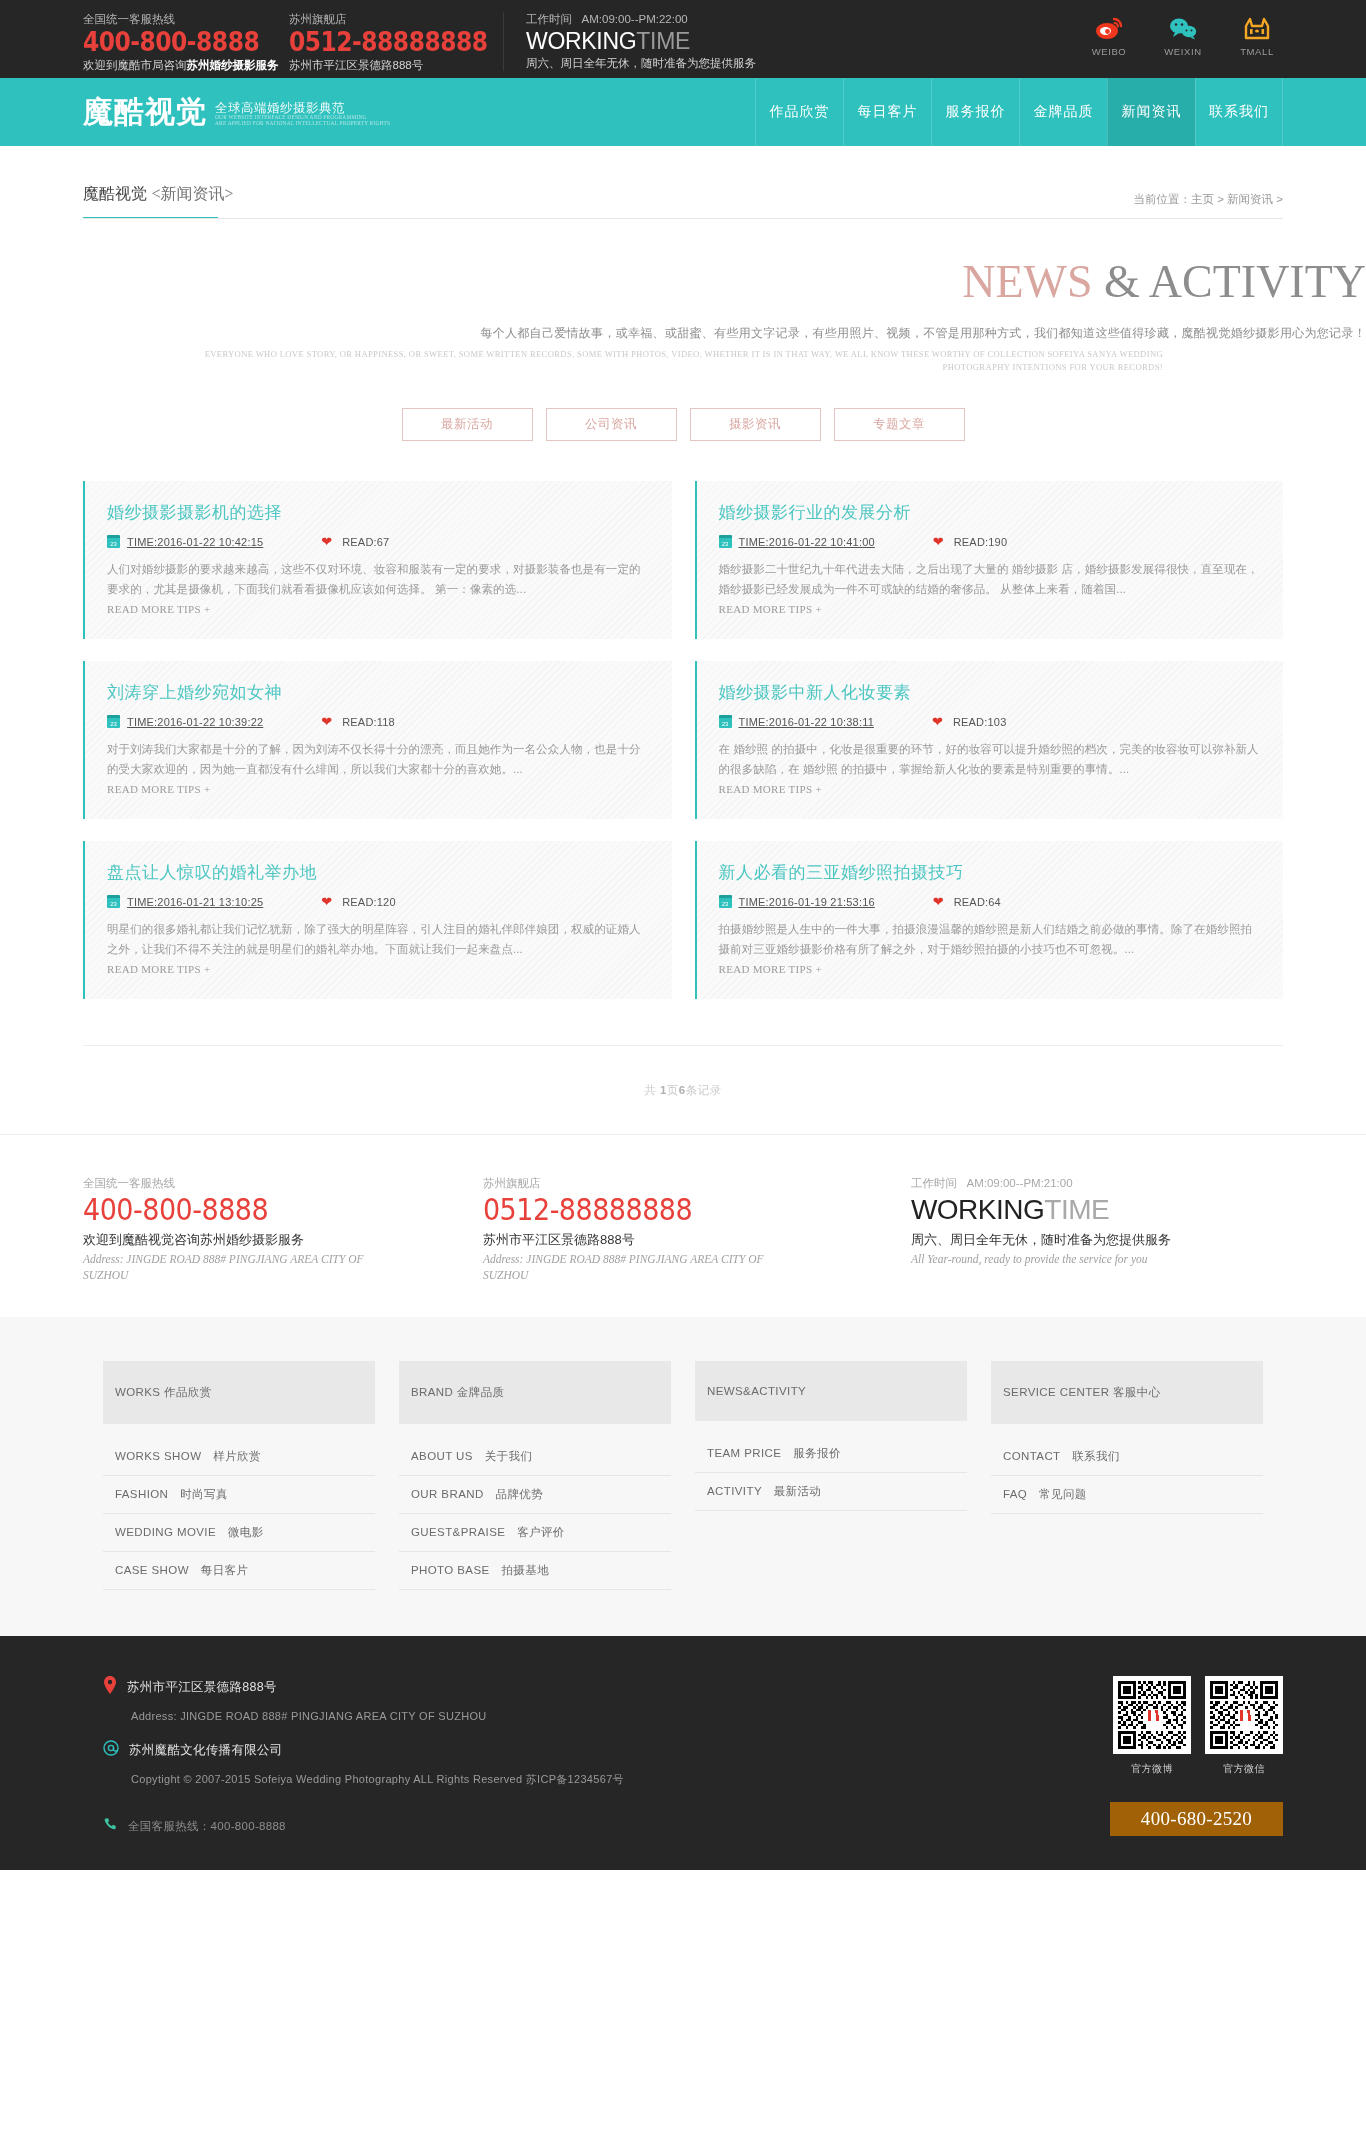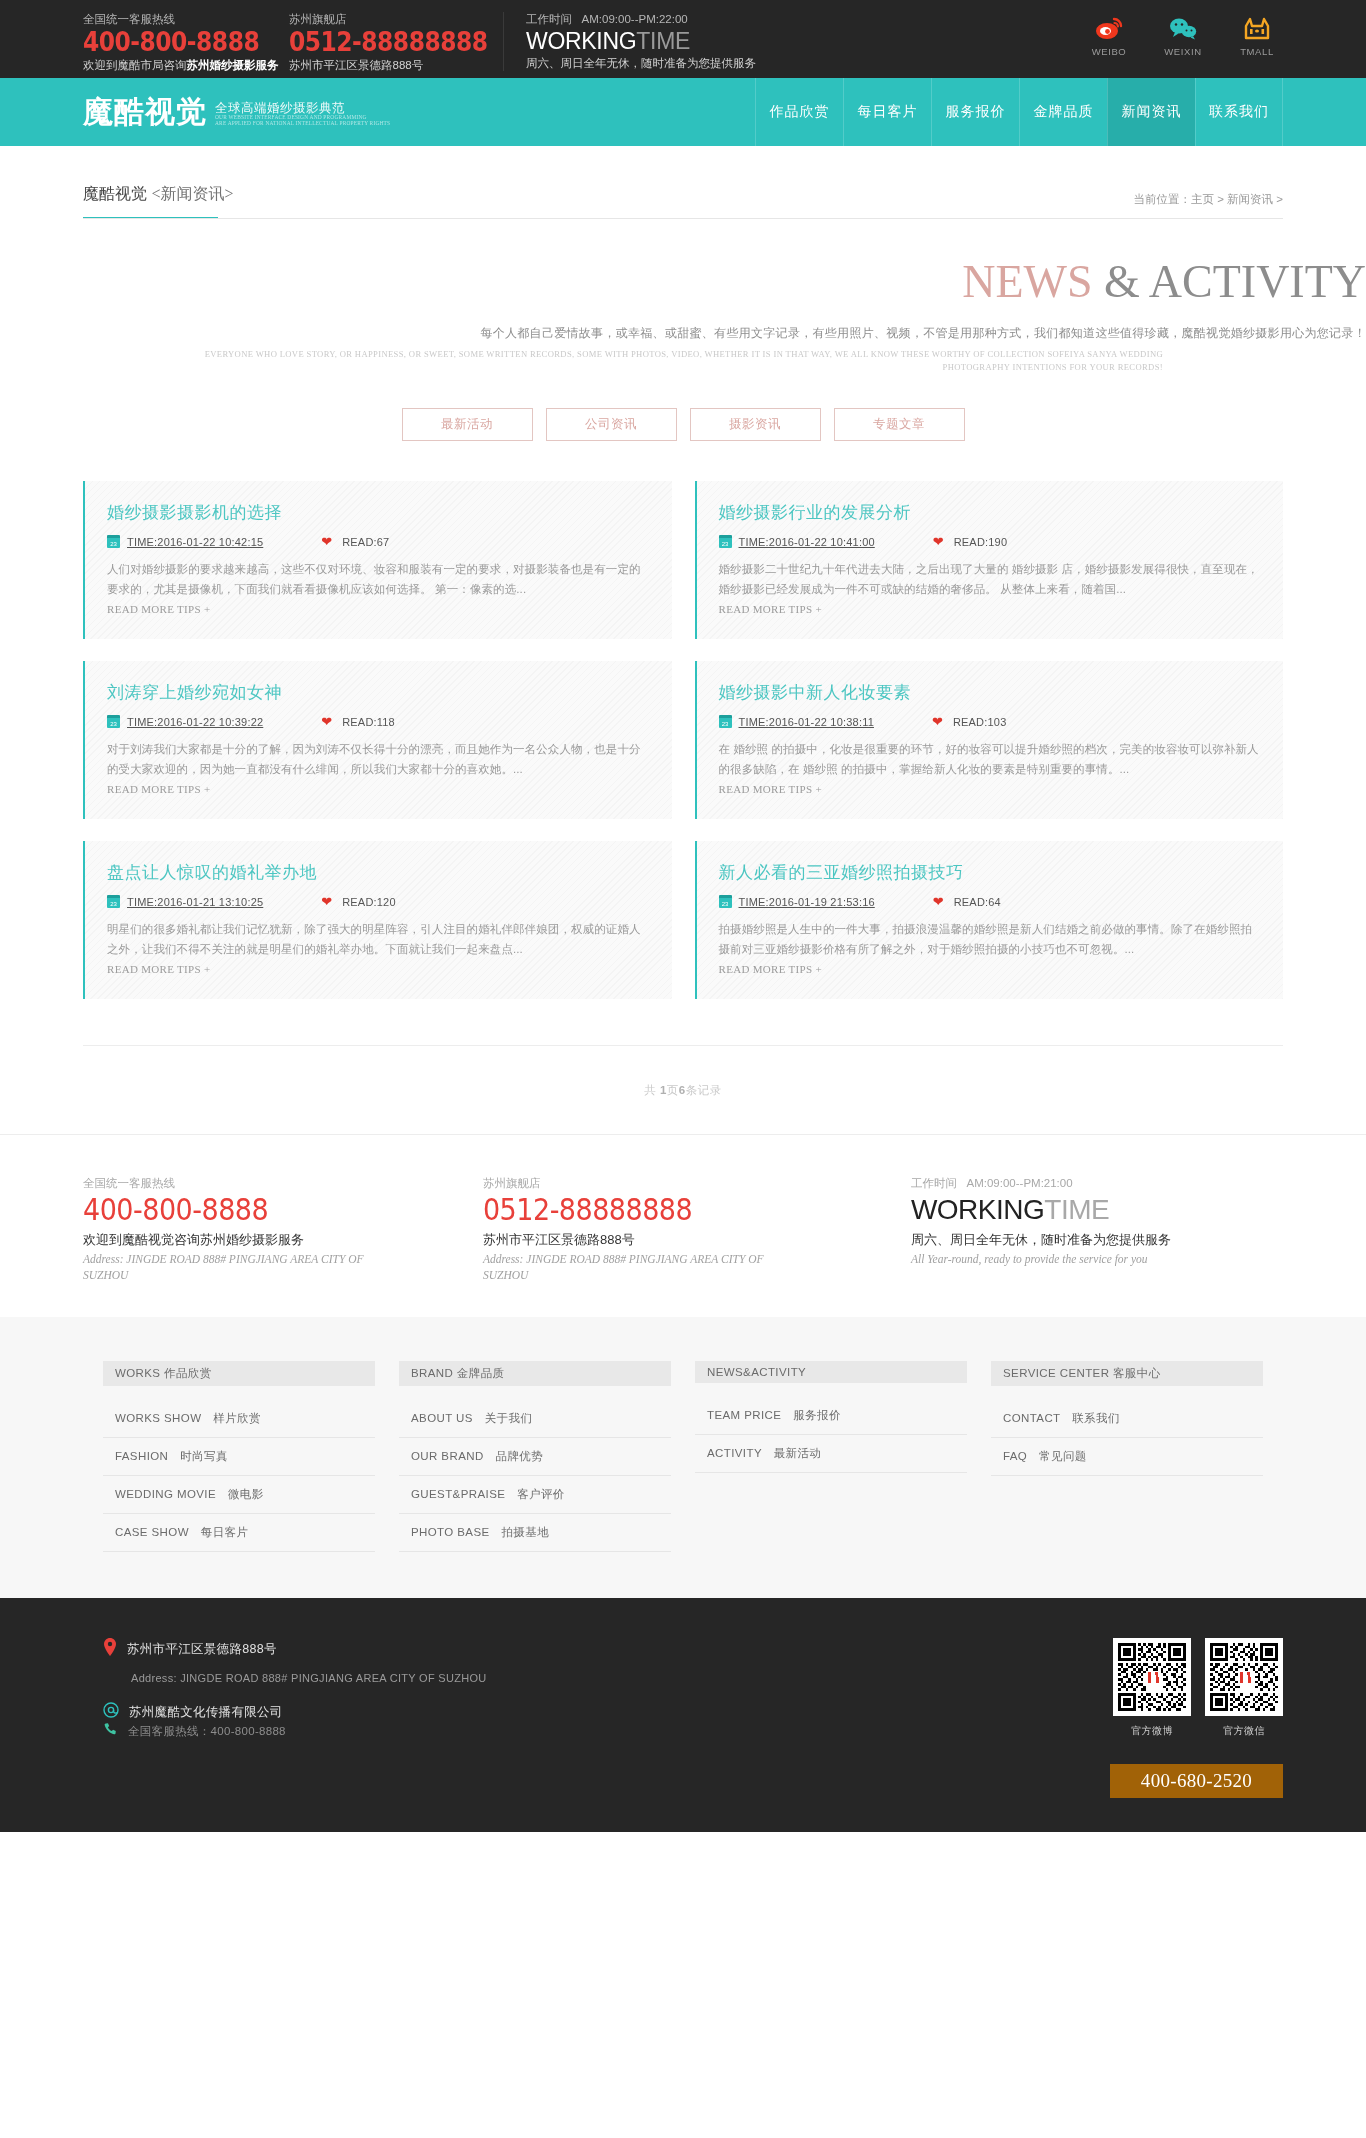--- a/index.html
+++ b/index.html
@@ -121,21 +121,21 @@
   .c-sub { font-size: 13px; color: #333; line-height: 22px; }
   .c-addr { font-family: "Liberation Serif","DejaVu Serif", serif; font-style: italic; font-size: 11.5px; color: #a0a0a0; line-height: 16px; max-width: 300px; }
   .c-wt { font-size: 28px; line-height: 38px; letter-spacing: -0.5px; font-weight: 300; }
   .c-wt .w1 { color: #222; }
   .c-wt .w2 { color: #a8a8a8; }
 
   
   .flinks { background: #f7f7f7; padding: 44px 0 46px; }
   .flinks .wrap { display: flex; gap: 24px; padding: 0 20px; }
   .fcol { flex: 1; }
-  .fhead { background: #e8e8e8; color: #6b6b6b; font-size: 11.5px; padding: 5px 12px; letter-spacing: .4px; }
+  .fhead { background: #e8e8e8; color: #6b6b6b; font-size: 11.5px; padding: 24px 12px; letter-spacing: .4px; }
   .fcol ul { list-style: none; margin-top: 14px; }
   .fcol li { border-bottom: 1px solid #e6e6e6; }
   .fcol li a { display: block; padding: 11px 12px; font-size: 11.5px; color: #6b6b6b; text-decoration: none; letter-spacing: .4px; }
 
   
   .darkfoot { background: #262626; padding: 40px 0 34px; }
   .darkfoot .wrap { display: flex; }
   .df-left { flex: 1; padding-left: 20px; }
   .df-row { display: flex; align-items: center; gap: 10px; }
   .df-row .txt { color: #e2e2e2; font-size: 12.5px; letter-spacing: .3px; }
@@ -443,20 +443,21 @@
       <div class="df-row">
         <span>
           <svg width="16" height="16" viewBox="0 0 16 16">
               <circle cx="8" cy="8" r="7" fill="none" stroke="#2ec1bd" stroke-width="1.4"></circle>
               <circle cx="8" cy="8" r="2.6" fill="none" stroke="#2ec1bd" stroke-width="1.4"></circle>
               <path d="M10.6 8v1.6a1.8 1.8 0 0 0 3.2.8" fill="none" stroke="#2ec1bd" stroke-width="1.4"></path>
             </svg>
         </span>
         <span class="txt">苏州魔酷文化传播有限公司</span>
       </div>
+      <div class="df-note last">Copytight © 2007-2015 Sofeiya Wedding Photography ALL Rights Reserved 苏ICP备1234567号</div>
 
       <div class="df-row">
         <span>
           <svg width="15" height="15" viewBox="0 0 16 16">
               <path d="M3 1.5 5.3 1.3 6.6 4.2 5.2 5.5c.8 1.9 2.3 3.4 4.2 4.2l1.3-1.4 2.9 1.3-.2 2.3c-.1.8-.9 1.3-1.7 1.1C7.2 12.2 3 8 1.8 3.2 1.6 2.4 2.2 1.6 3 1.5z" fill="#3ec3a2"></path>
             </svg>
         </span>
         <span class="df-phone">全国客服热线：400-800-8888</span>
       </div>
     </div>

